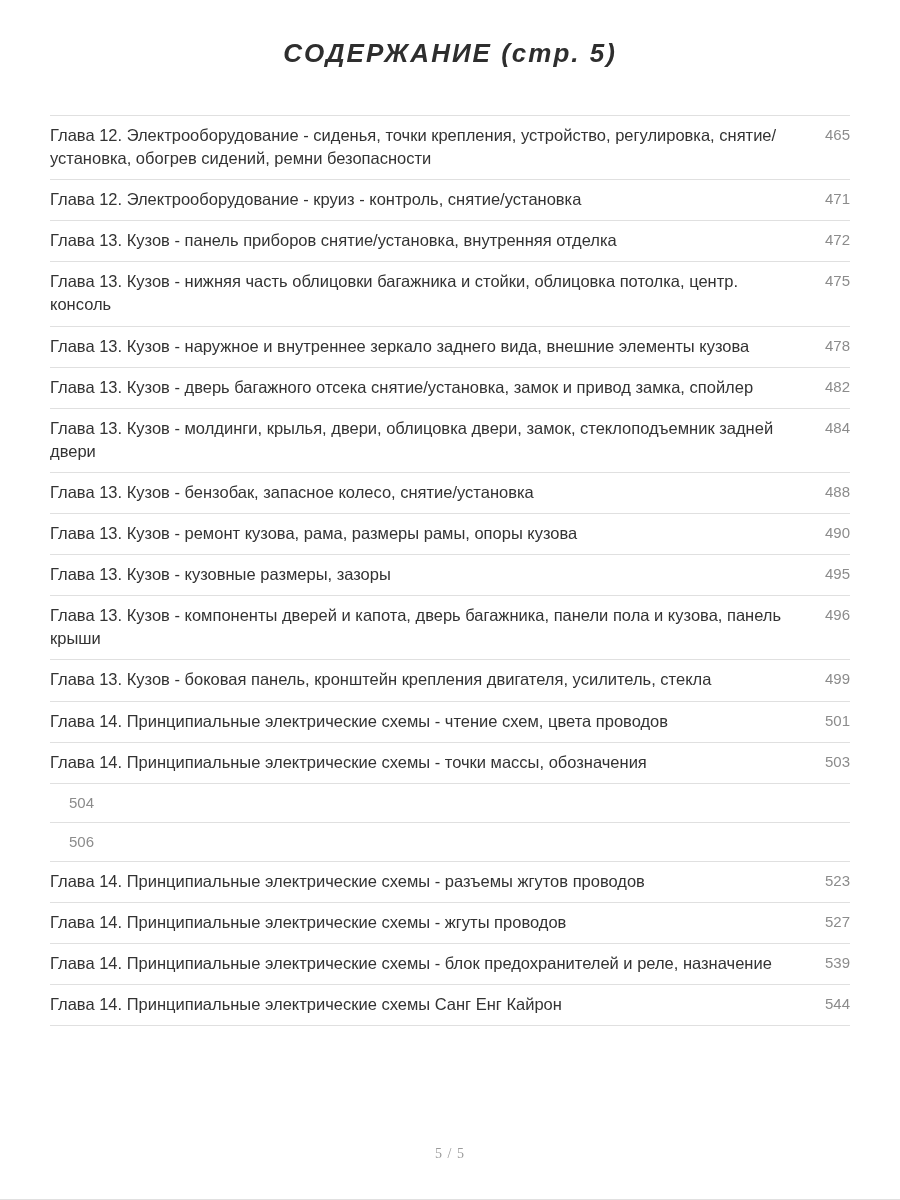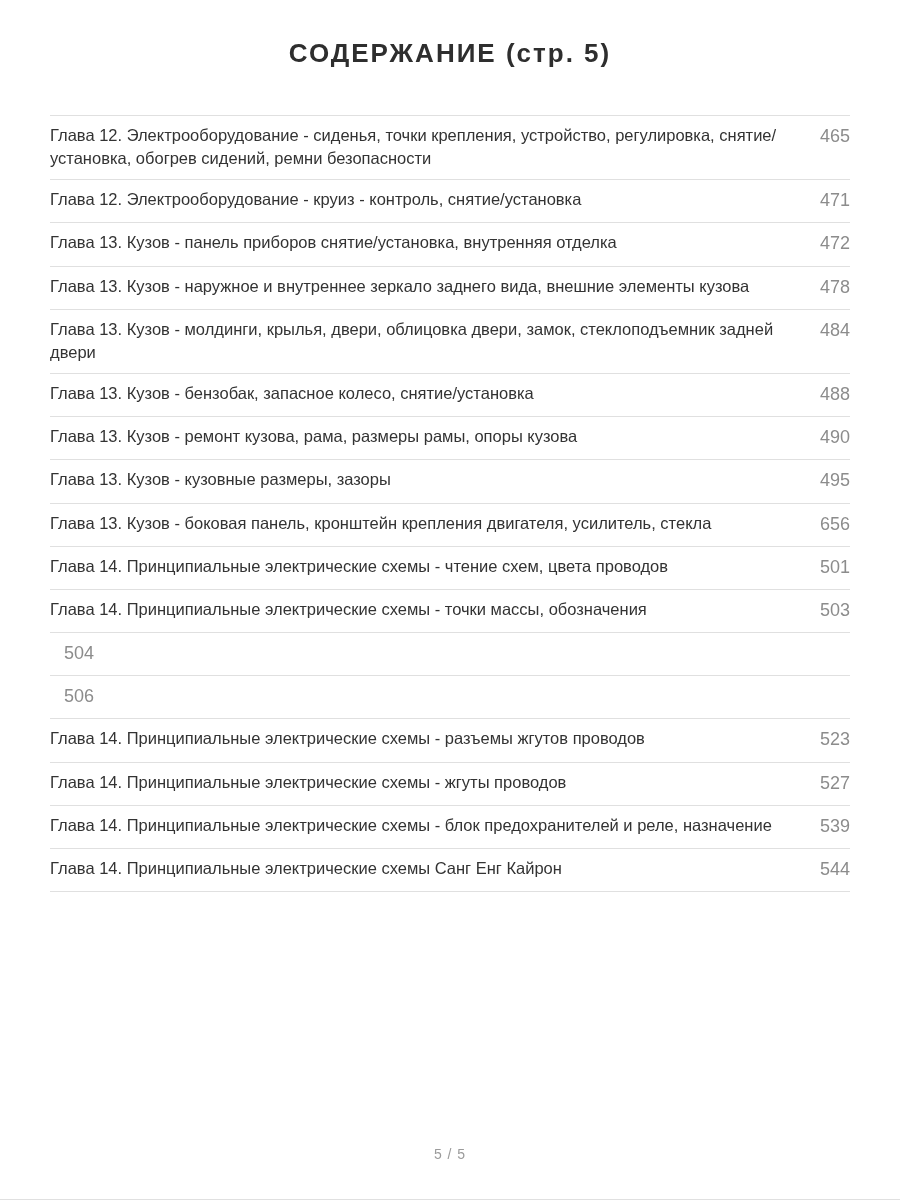--- a/index.html
+++ b/index.html
@@ -15,20 +15,21 @@
     width: 800px;
     margin: 0 auto;
     padding-top: 38px;
   }
   .title {
     text-align: center;
     font-size: 26px;
     font-weight: 700;
     letter-spacing: 2px;
     color: var(--title, #2e2e2e);
+    font-style: italic;
   }
   .toc {
     margin-top: 46px;
     border-top: 1px solid var(--divider, #e0e0e0);
   }
   .toc-row {
     display: flex;
     align-items: flex-start;
     justify-content: space-between;
     gap: 18px;
@@ -38,34 +39,35 @@
   }
   .toc-title {
     flex: 1;
     font-size: 16.5px;
     line-height: 1.4;
     color: var(--entry-text, #333333);
   }
   .toc-page {
     min-width: 44px;
     text-align: right;
-    font-size: 18px;
+    font-size: 15px;
     line-height: 1.4;
     color: var(--page-number, #8c8c8c);
     white-space: nowrap;
   }
   .footer {
     position: absolute;
     left: 0;
     right: 0;
     bottom: 38px;
     text-align: center;
     font-size: 14px;
     color: var(--footer, #9b9b9b);
     letter-spacing: 1px;
+    font-family: Liberation Serif, serif;
   }
   .page-bottom-edge {
     position: absolute;
     left: 0;
     right: 0;
     bottom: 0;
     height: 1px;
     background: var(--divider, #e0e0e0);
   }
 </style>
@@ -81,42 +83,54 @@
   </div>
       <div class="toc-row">
     <div class="toc-title">Глава 12. Электрооборудование - круиз - контроль, снятие/установка</div>
     <div class="toc-page">471</div>
   </div>
       <div class="toc-row">
     <div class="toc-title">Глава 13. Кузов - панель приборов снятие/установка, внутренняя отделка</div>
     <div class="toc-page">472</div>
   </div>
       <div class="toc-row">
+    <div class="toc-title">Глава 13. Кузов - нижняя часть облицовки багажника и стойки, облицовка потолка, центр. консоль</div>
+    <div class="toc-page">475</div>
+  </div>
+      <div class="toc-row">
     <div class="toc-title">Глава 13. Кузов - наружное и внутреннее зеркало заднего вида, внешние элементы кузова</div>
     <div class="toc-page">478</div>
+  </div>
+      <div class="toc-row">
+    <div class="toc-title">Глава 13. Кузов - дверь багажного отсека снятие/установка, замок и привод замка, спойлер</div>
+    <div class="toc-page">482</div>
   </div>
       <div class="toc-row">
     <div class="toc-title">Глава 13. Кузов - молдинги, крылья, двери, облицовка двери, замок, стеклоподъемник задней двери</div>
     <div class="toc-page">484</div>
   </div>
       <div class="toc-row">
     <div class="toc-title">Глава 13. Кузов - бензобак, запасное колесо, снятие/установка</div>
     <div class="toc-page">488</div>
   </div>
       <div class="toc-row">
     <div class="toc-title">Глава 13. Кузов - ремонт кузова, рама, размеры рамы, опоры кузова</div>
     <div class="toc-page">490</div>
   </div>
       <div class="toc-row">
     <div class="toc-title">Глава 13. Кузов - кузовные размеры, зазоры</div>
     <div class="toc-page">495</div>
   </div>
       <div class="toc-row">
+    <div class="toc-title">Глава 13. Кузов - компоненты дверей и капота, дверь багажника, панели пола и кузова, панель крыши</div>
+    <div class="toc-page">496</div>
+  </div>
+      <div class="toc-row">
     <div class="toc-title">Глава 13. Кузов - боковая панель, кронштейн крепления двигателя, усилитель, стекла</div>
-    <div class="toc-page">656</div>
+    <div class="toc-page">499</div>
   </div>
       <div class="toc-row">
     <div class="toc-title">Глава 14. Принципиальные электрические схемы - чтение схем, цвета проводов</div>
     <div class="toc-page">501</div>
   </div>
       <div class="toc-row">
     <div class="toc-title">Глава 14. Принципиальные электрические схемы - точки массы, обозначения</div>
     <div class="toc-page">503</div>
   </div>
       <div class="toc-row">

